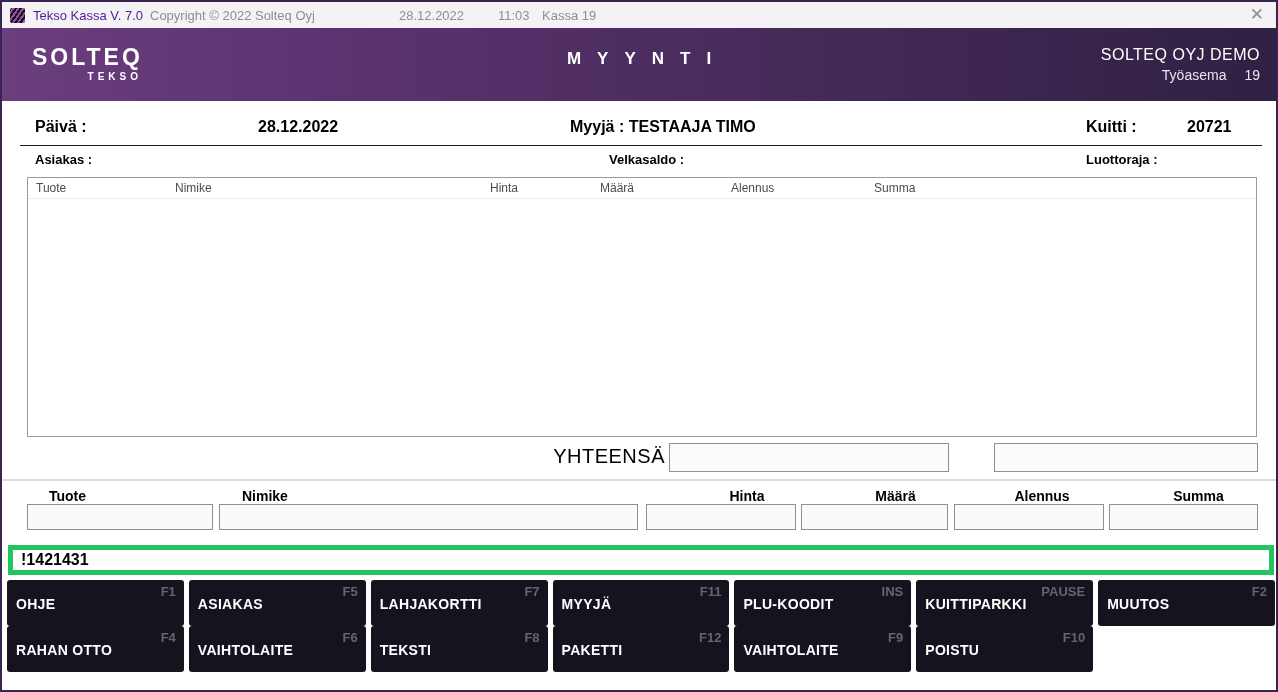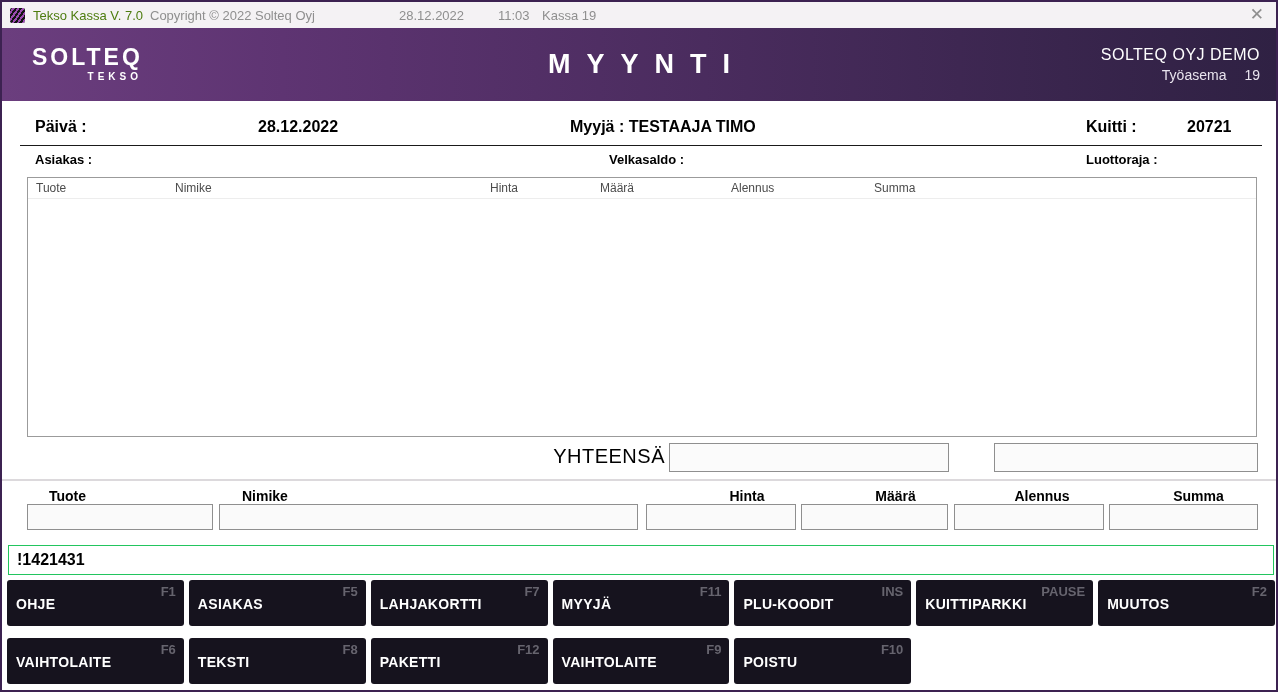--- a/index.html
+++ b/index.html
@@ -13,42 +13,42 @@
 
   
   .titlebar {
     position:absolute; left:0; top:0; width:100%; height:26px;
     background:#f4f2f4; display:flex; align-items:center;
   }
   .app-icon {
     width:15px; height:15px; margin-left:8px; border-radius:2px;
     background:repeating-linear-gradient(125deg,#141414 0 2px,#9a4bae 2px 4px);
   }
-  .tb-title { margin-left:8px; font-size:13px; color:#4d7c0f; }
+  .tb-title { margin-left:8px; font-size:13px; color:#4c1d95; }
   .tb-copy  { position:absolute; left:148px; font-size:13px; color:#8f8f8f; }
   .tb-date  { position:absolute; left:397px; font-size:13px; color:#8f8f8f; }
   .tb-time  { position:absolute; left:496px; font-size:13px; color:#8f8f8f; }
   .tb-kassa { position:absolute; left:540px; font-size:13px; color:#8f8f8f; }
   .tb-close {
     position:absolute; right:12px; top:3px; font-size:17px; color:#8f8f8f;
     line-height:20px; cursor:default;
   }
 
   
   .header {
     position:absolute; left:0; top:26px; width:100%; height:73px;
     background:linear-gradient(90deg,#6b3e7e 0%, #5e3472 22%, #2f2143 100%);
     color:#fff;
   }
   .logo { position:absolute; left:30px; top:17px; width:110px; }
   .logo-main { font-size:23px; font-weight:bold; letter-spacing:3px; line-height:24px; }
   .logo-sub  { font-size:10px; font-weight:bold; letter-spacing:4px; text-align:right; line-height:12px; margin-top:2px; }
   .header-title {
     position:absolute; left:0; top:21px; width:100%; text-align:center;
-    font-size:27px; font-weight:bold; letter-spacing:16px; text-indent:16px;
+    font-size:17px; font-weight:bold; letter-spacing:16px; text-indent:16px;
   }
   .header-right { position:absolute; right:16px; top:18px; text-align:right; }
   .hr-company { font-size:16px; font-weight:normal; letter-spacing:0.5px;margin-left:8px; }
   .hr-station { font-size:14px; margin-top:3px; color:#e9e4ee; }
   .hr-station .num { margin-left:18px; }
 
   
   .info-row { position:absolute; left:0; top:116px; width:100%; height:26px; font-weight:bold; font-size:16px; color:#000; }
   .lbl-paiva  { position:absolute; left:33px; }
   .val-paiva  { position:absolute; left:256px; }
@@ -101,30 +101,30 @@
   .f-tuote   { left:25px;  width:186px; } .f-tuote .f-label   { padding-left:22px; }
   .f-nimike  { left:217px; width:419px; } .f-nimike .f-label  { padding-left:23px; }
   .f-hinta   { left:644px; width:150px; } .f-hinta .f-label   { text-align:center; padding-left:52px; }
   .f-maara   { left:799px; width:147px; } .f-maara .f-label   { text-align:center; padding-left:42px; }
   .f-alennus { left:952px; width:150px; } .f-alennus .f-label { text-align:center; padding-left:26px; }
   .f-summa   { left:1107px; width:149px; } .f-summa .f-label  { text-align:center; padding-left:30px; }
 
   
   .command-line {
     position:absolute; left:6px; top:543px; width:1266px; height:30px;
-    border:1px solid #22c55e; background:#fff;
+    border:5px solid #22c55e; background:#fff;
     font-size:16px; font-weight:bold; padding:0 8px; color:#000;
     font-family:"Liberation Sans","DejaVu Sans",sans-serif;
   }
 
   
   .keys {
     position:absolute; left:5px; top:578px; width:1268px;
     display:grid; grid-template-columns:repeat(7,1fr);
-    grid-auto-rows:46px; gap:12px 5px;
+    grid-auto-rows:46px; gap:0 5px;
   }
   .fkey {
     background:#16131e; border:none; border-radius:3px; color:#fff;
     position:relative; text-align:left; cursor:pointer; padding:0;
     font-family:"Liberation Sans","DejaVu Sans",sans-serif;
   }
   .fkey .key {
     position:absolute; top:4px; right:8px; font-size:13px; font-weight:bold; color:#66646e;
   }
   .fkey .lab {
@@ -245,20 +245,24 @@
     <button class="fkey">
       <span class="key">PAUSE</span>
       <span class="lab">KUITTIPARKKI</span>
     </button>
 
     <button class="fkey">
       <span class="key">F2</span>
       <span class="lab">MUUTOS</span>
     </button>
     <button class="fkey">
+      <span class="key">F4</span>
+      <span class="lab">RAHAN OTTO</span>
+    </button>
+    <button class="fkey">
       <span class="key">F6</span>
       <span class="lab">VAIHTOLAITE</span>
     </button>
     <button class="fkey">
       <span class="key">F8</span>
       <span class="lab">TEKSTI</span>
     </button>
     <button class="fkey">
       <span class="key">F12</span>
       <span class="lab">PAKETTI</span>

